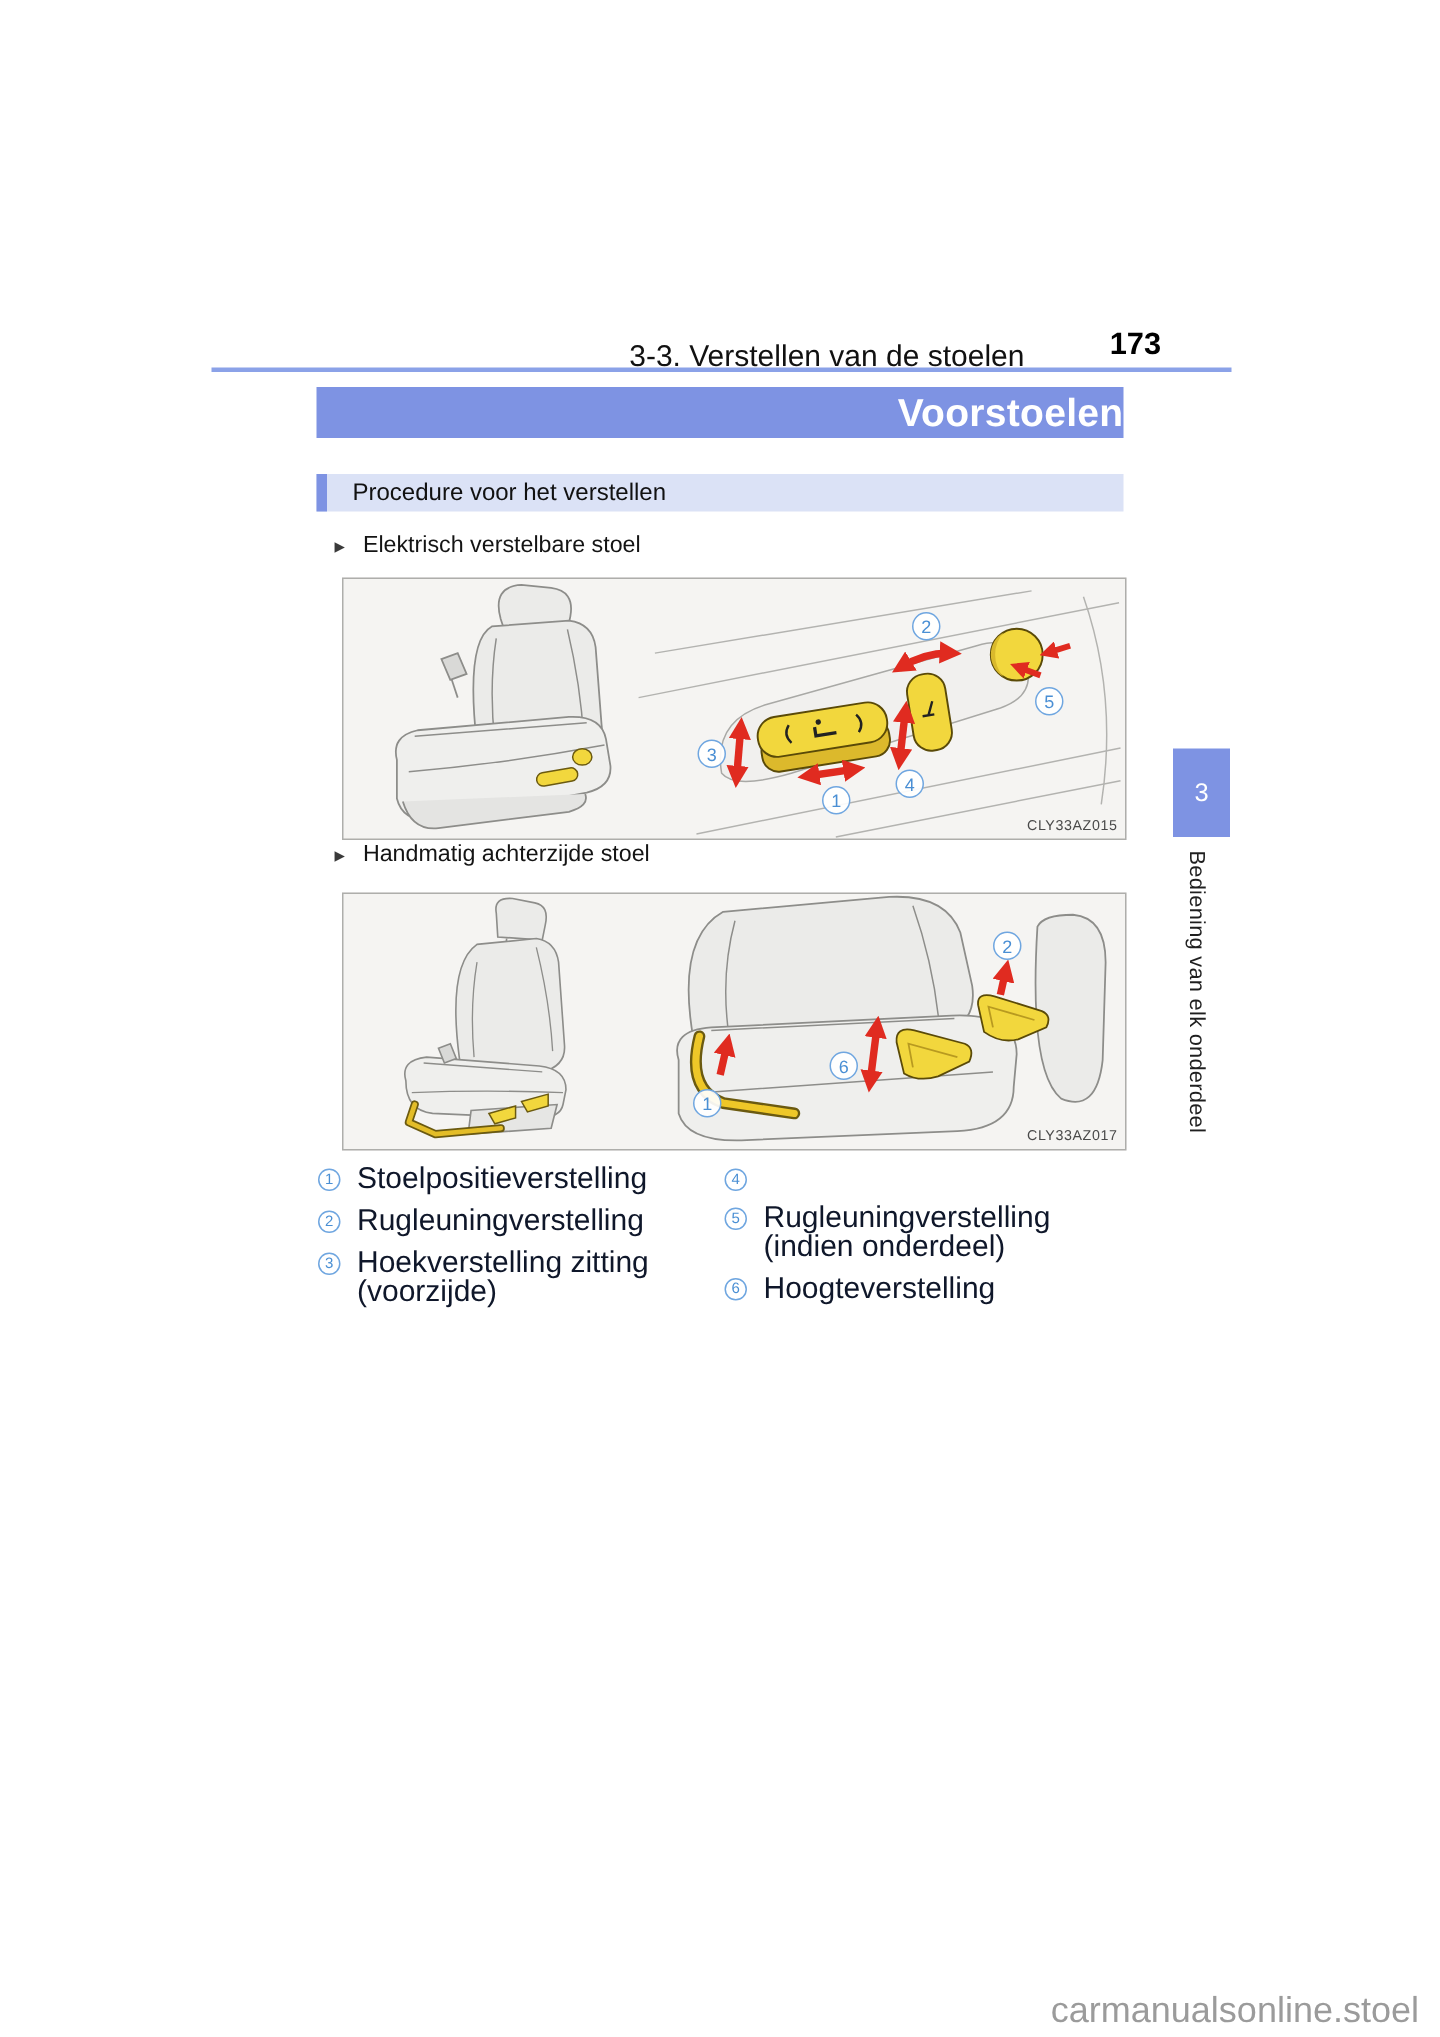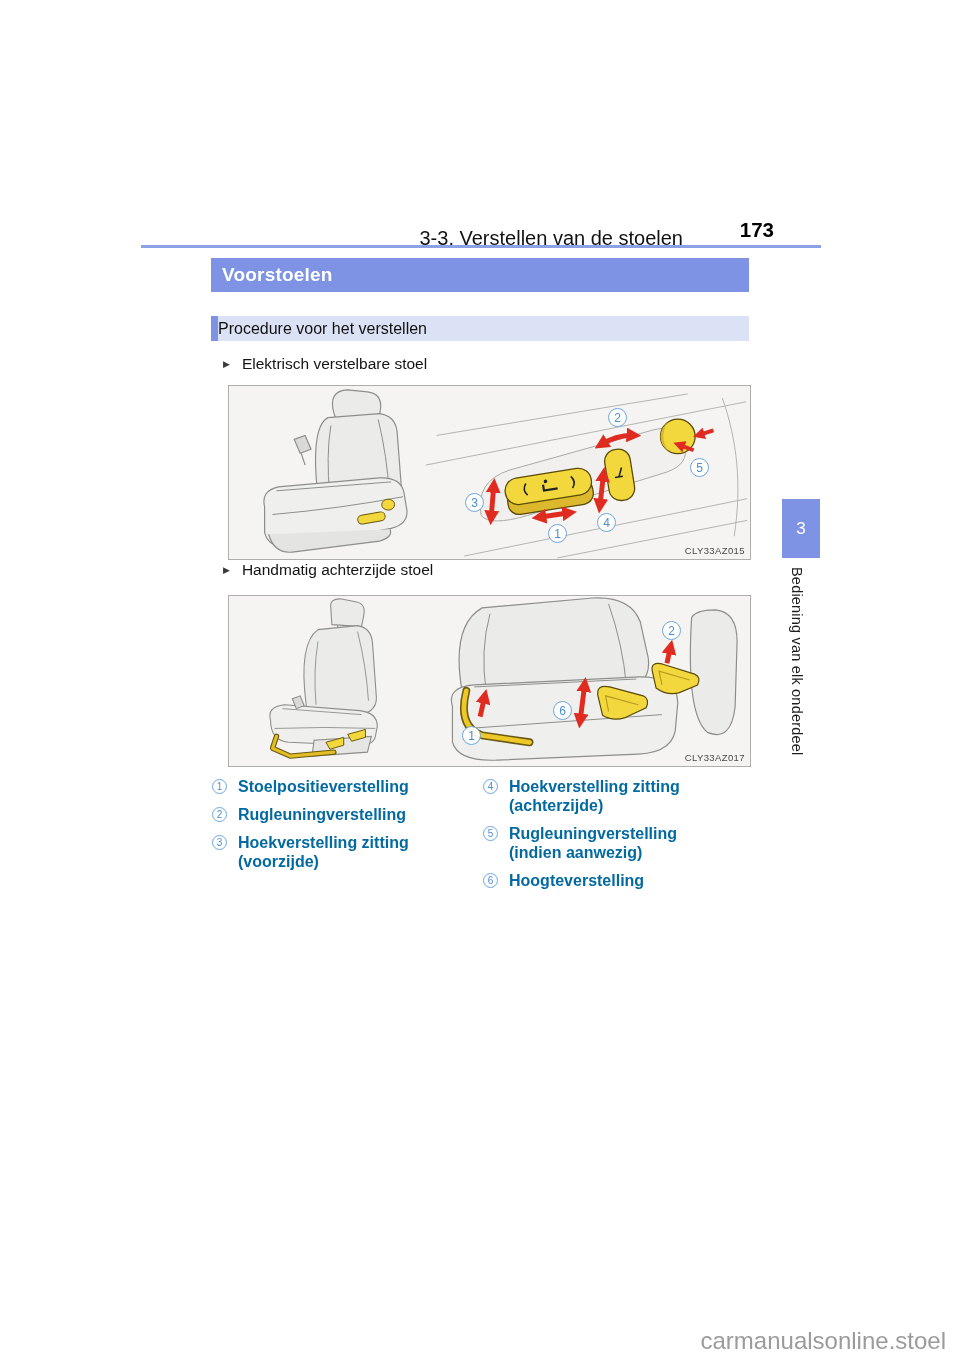--- a/index.html
+++ b/index.html
@@ -7,27 +7,27 @@
     position:relative;width:960px;height:1358px;overflow:hidden;
     font-family:"Liberation Sans", sans-serif;color:#151515;
   }
   
   .hdr-section{position:absolute;top:227px;right:277px;font-size:20px;color:#111;}
   .hdr-pagenum{position:absolute;top:218px;right:186px;font-size:20.5px;font-weight:bold;color:#000;margin-left:45px;}
   .hdr-rule{position:absolute;left:141px;top:245px;width:680px;height:2.5px;background:#8ba2e8;}
   
   .banner-main{
     position:absolute;left:211px;top:258px;width:538px;height:34px;background:#7e93e3;
-    color:#ffffff;font-size:19px;font-weight:bold;line-height:34px;padding-left:11px;
-    box-sizing:border-box;letter-spacing:.2px;
+    color:#ffffff;font-size:26px;font-weight:bold;line-height:34px;padding-left:11px;
+    box-sizing:border-box;letter-spacing:.2px;text-align:right;
   }
   .banner-sub{
     position:absolute;left:211px;top:316px;width:538px;height:25px;background:#dbe2f6;
     border-left:7px solid #7e93e3;box-sizing:border-box;
-    font-size:16px;line-height:25px;padding-left:0;color:#111;
+    font-size:16px;line-height:25px;padding-left:17px;color:#111;
   }
   
   .fig-caption{position:absolute;display:flex;align-items:center;font-size:15.5px;color:#141414;}
   .fig-caption .tri{font-size:9px;color:#3a3a3a;margin-right:12px;line-height:1;}
   #cap1{left:223px;top:355px;}
   #cap2{left:223px;top:561px;}
   
   .figure{
     position:absolute;left:228px;width:523px;background:#f5f4f2;
     border:1px solid #aeaeab;box-sizing:border-box;
@@ -52,21 +52,21 @@
   
   .legend-col{position:absolute;top:777px;}
   #legend-left{left:212px;width:276px;}
   #legend-right{left:483px;width:272px;}
   .legend-item{display:flex;margin-bottom:9px;}
   .legend-num{
     flex:none;width:15px;height:15px;border-radius:50%;border:1.5px solid #6fa6e0;
     color:#4a8fd4;font-size:10px;display:flex;align-items:center;justify-content:center;
     margin-right:11px;margin-top:2px;box-sizing:border-box;background:#fff;
   }
-  .legend-text{font-size:16px;line-height:19px;color:#0369a1;font-weight:bold;}
+  .legend-text{font-size:20px;line-height:19px;color:#0f172a;}
   .legend-text span{display:block;}
   
   .chapter-tab{
     position:absolute;left:782px;top:499px;width:38px;height:59px;background:#7e93e3;
     color:#fff;font-size:17px;display:flex;align-items:center;justify-content:center;
   }
   .side-label{
     position:absolute;left:789px;top:567px;writing-mode:vertical-rl;
     font-size:14.5px;color:#1f1f1f;letter-spacing:.2px;white-space:nowrap;
   }
@@ -233,30 +233,26 @@
     <span class="legend-num">3</span>
     <span class="legend-text">
         <span>Hoekverstelling zitting (voorzijde)</span>
       </span>
   </div>
 </div>
 
 <div class="legend-col" id="legend-right">
   <div class="legend-item">
     <span class="legend-num">4</span>
-    <span class="legend-text">
-      <span>Hoekverstelling zitting</span>
-      <span>(achterzijde)</span>
-    </span>
   </div>
   <div class="legend-item">
     <span class="legend-num">5</span>
     <span class="legend-text">
       <span>Rugleuningverstelling</span>
-      <span>(indien aanwezig)</span>
+      <span>(indien onderdeel)</span>
     </span>
   </div>
   <div class="legend-item">
     <span class="legend-num">6</span>
     <span class="legend-text">
         <span>Hoogteverstelling</span>
       </span>
   </div>
 </div>
 

